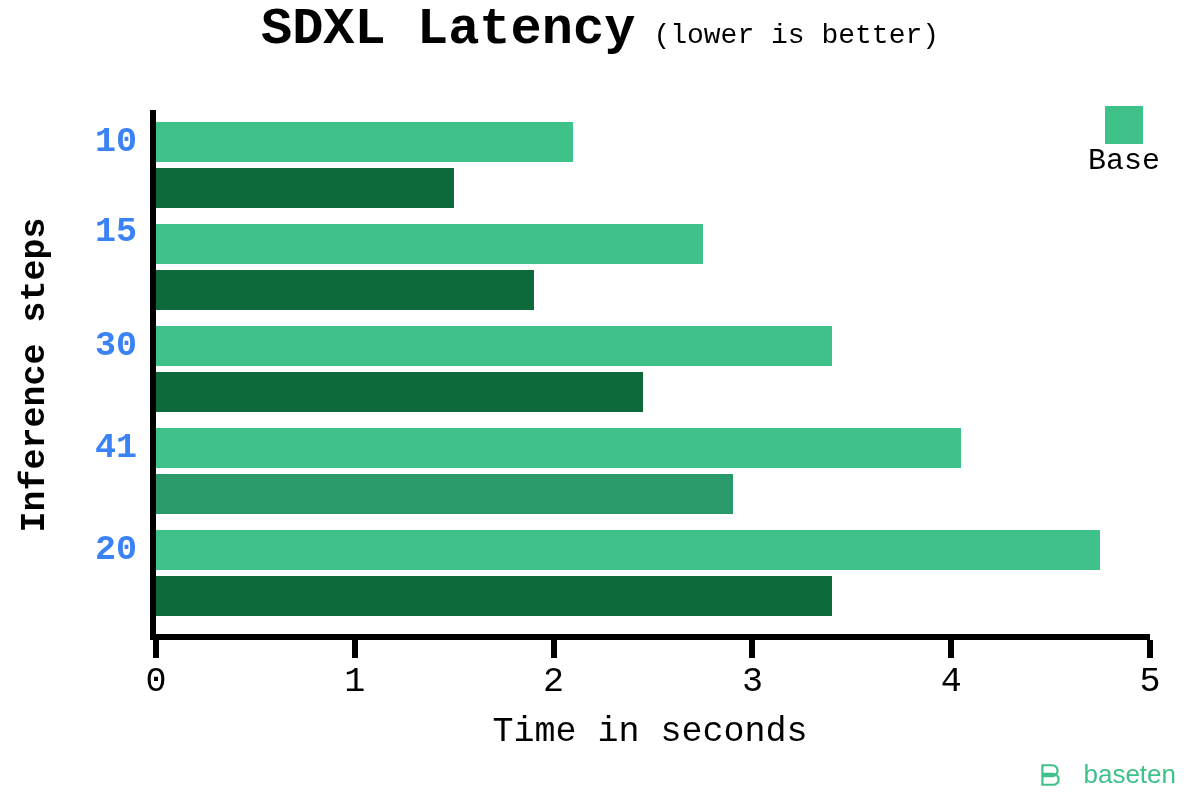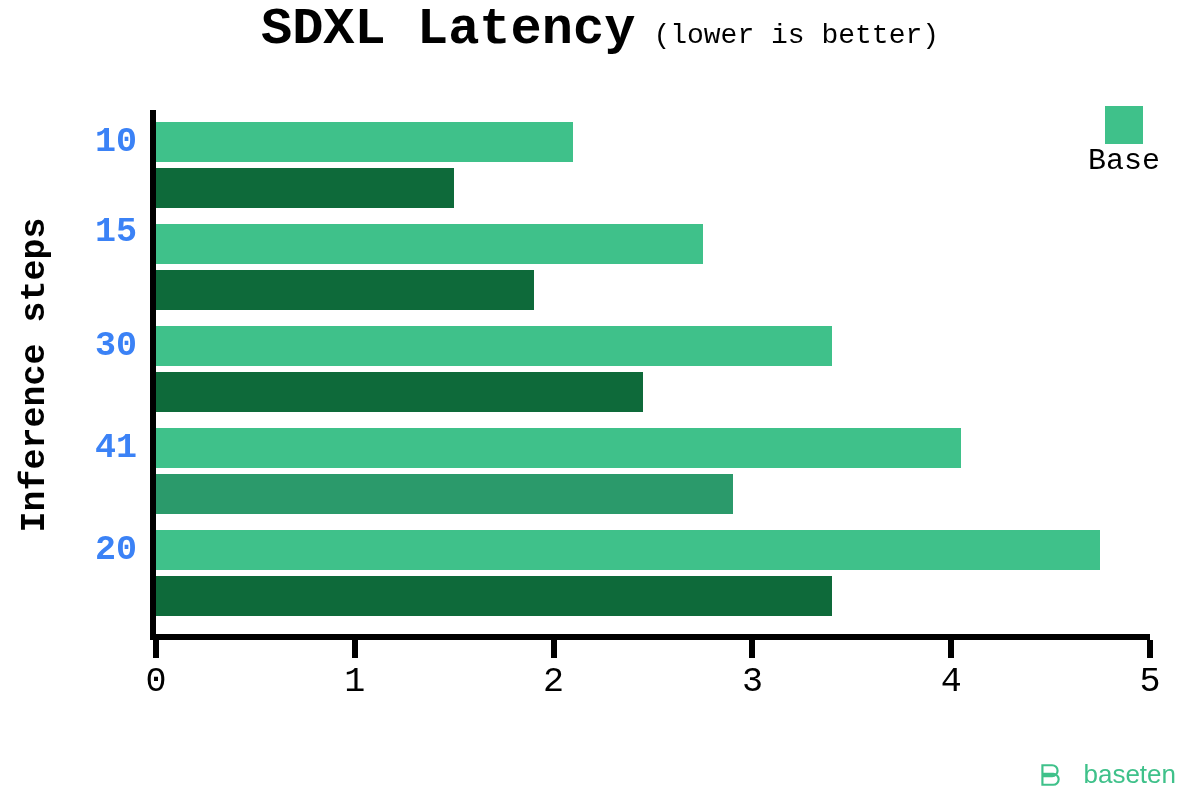--- a/index.html
+++ b/index.html
@@ -130,20 +130,21 @@
 
 <div class="title">
   <span class="main">SDXL Latency</span>
   <span class="sub">(lower is better)</span>
 </div>
 
 <div class="plot" id="plot">
   <div class="axis-y"></div>
   <div class="axis-x"></div>
   <div class="ylabel">Inference steps</div>
+  <div class="xlabel">Time in seconds</div>
 <div class="x-tick" style="left: 3px;"></div>
     <div class="x-tick-label" style="left: 6px;">0</div>
     <div class="x-tick" style="left: 201.8px;"></div>
     <div class="x-tick-label" style="left: 204.8px;">1</div>
     <div class="x-tick" style="left: 400.6px;"></div>
     <div class="x-tick-label" style="left: 403.6px;">2</div>
     <div class="x-tick" style="left: 599.4px;"></div>
     <div class="x-tick-label" style="left: 602.4px;">3</div>
     <div class="x-tick" style="left: 798.2px;"></div>
     <div class="x-tick-label" style="left: 801.2px;">4</div>

